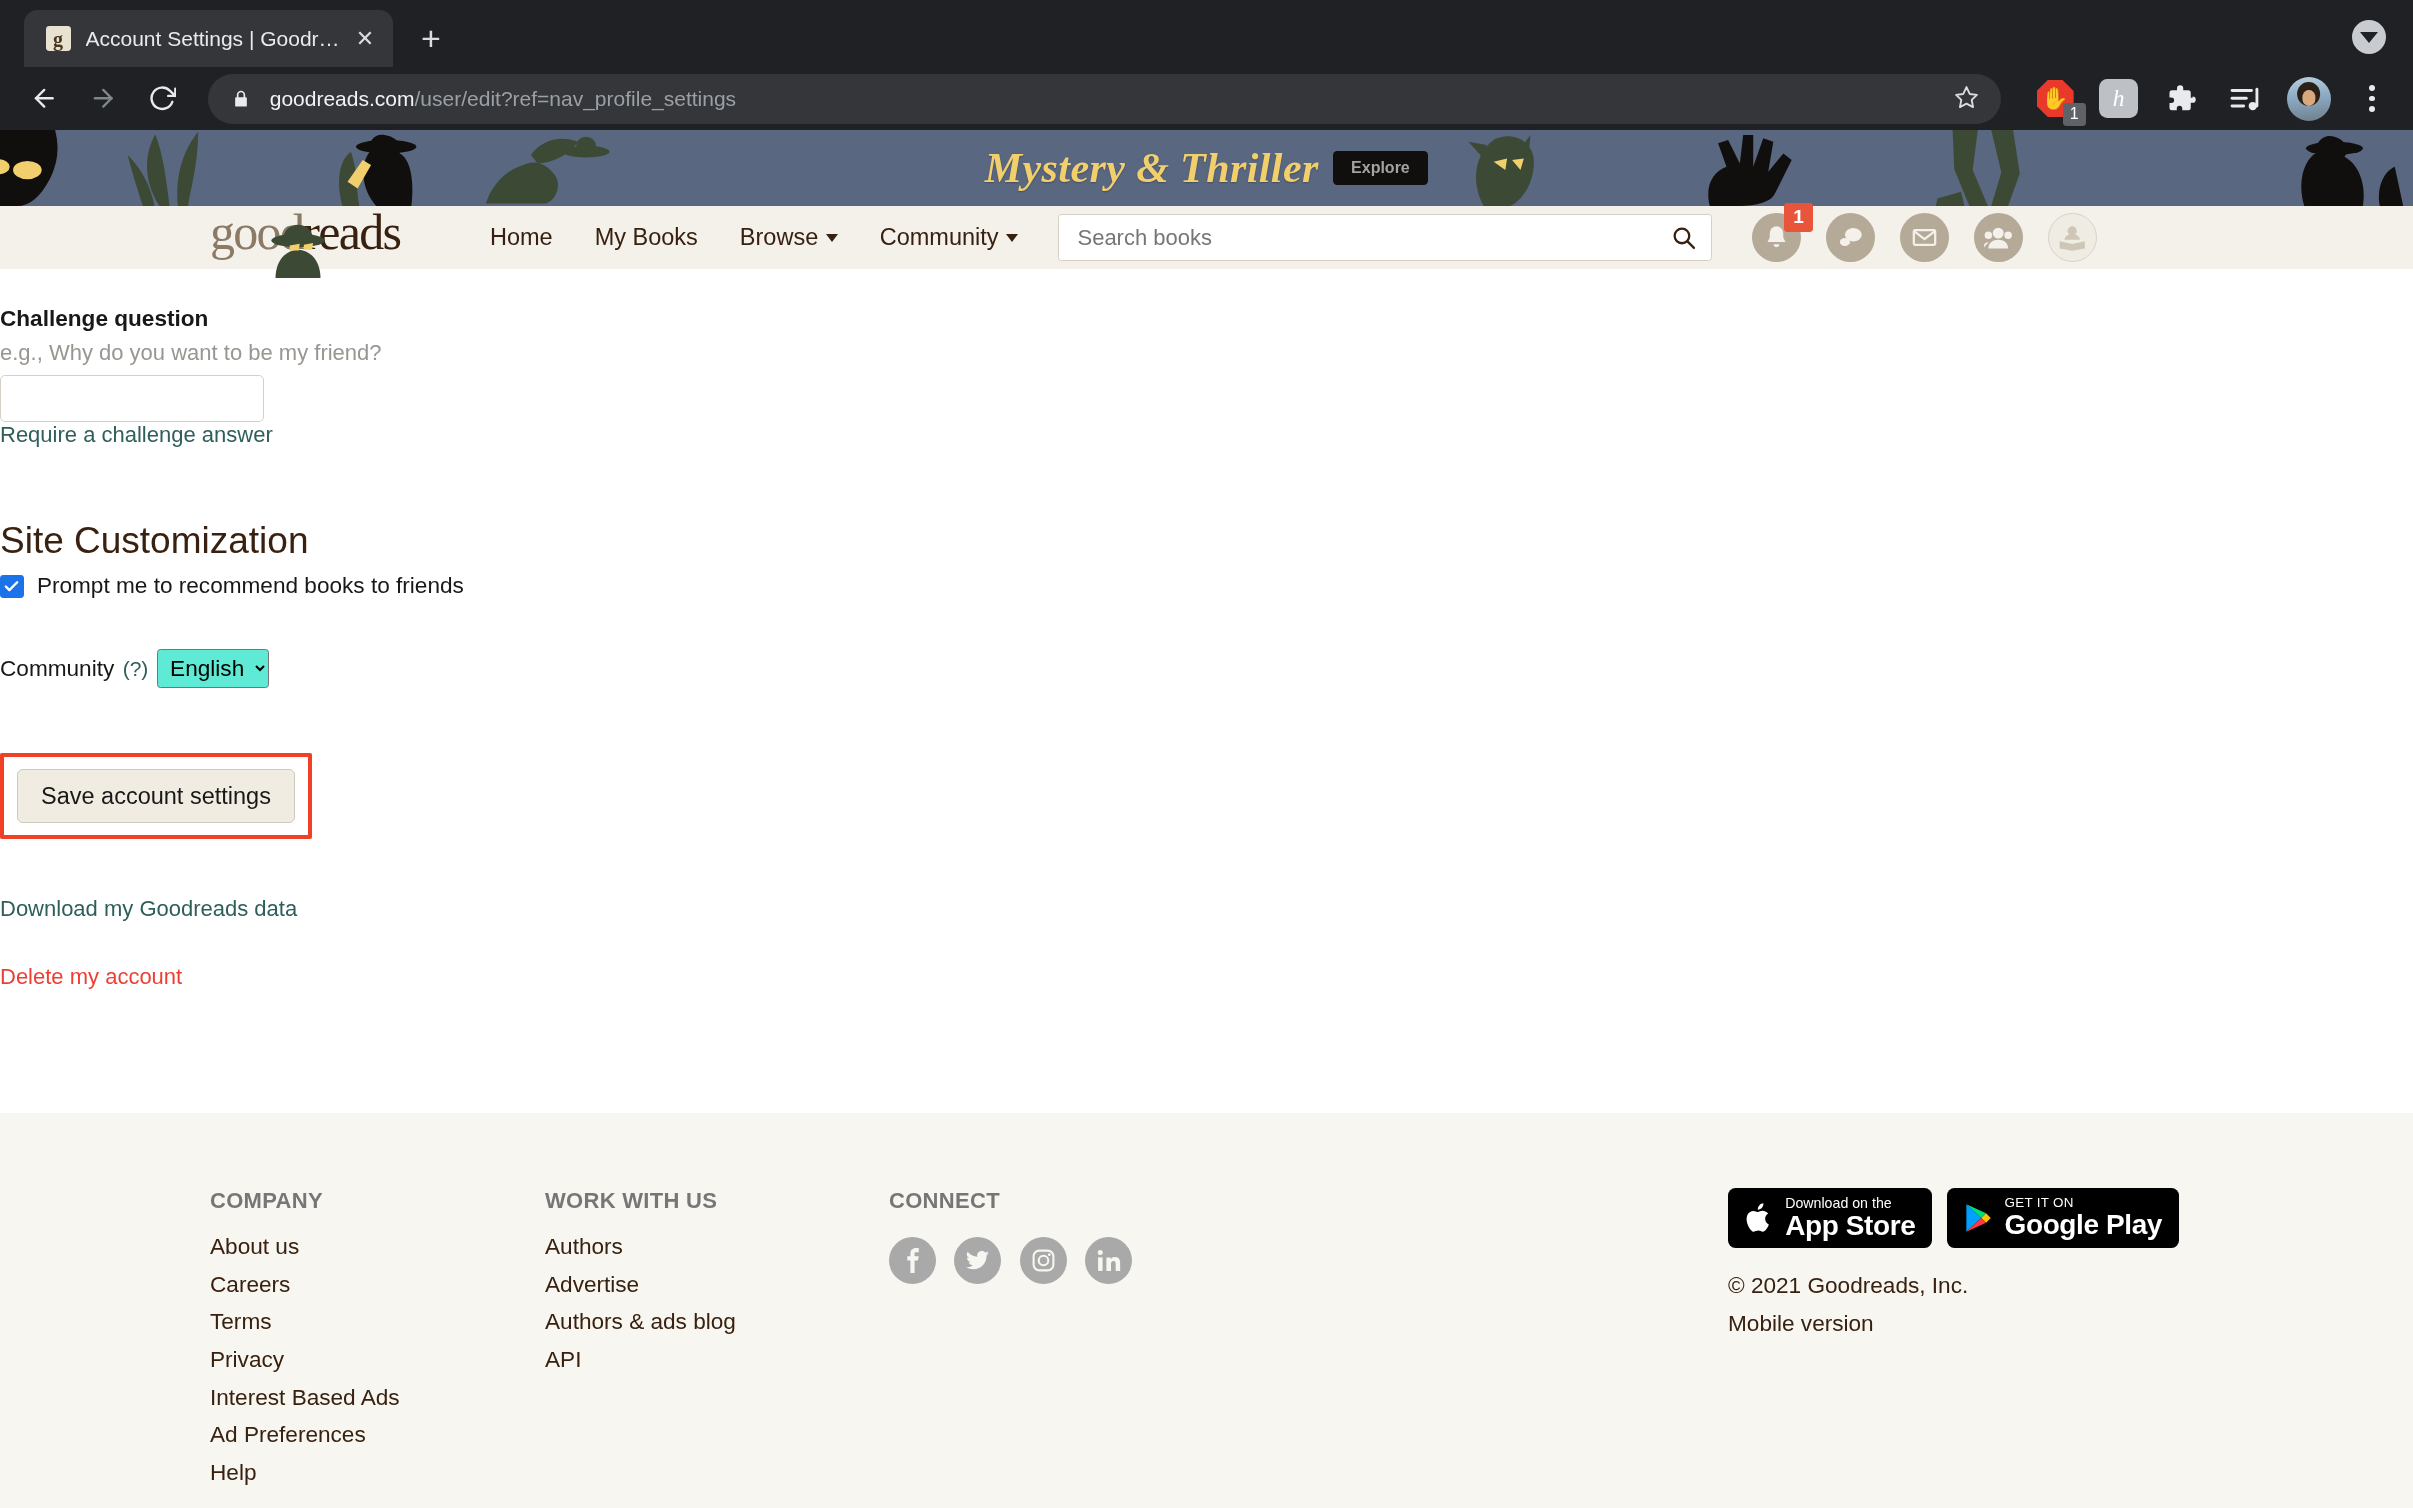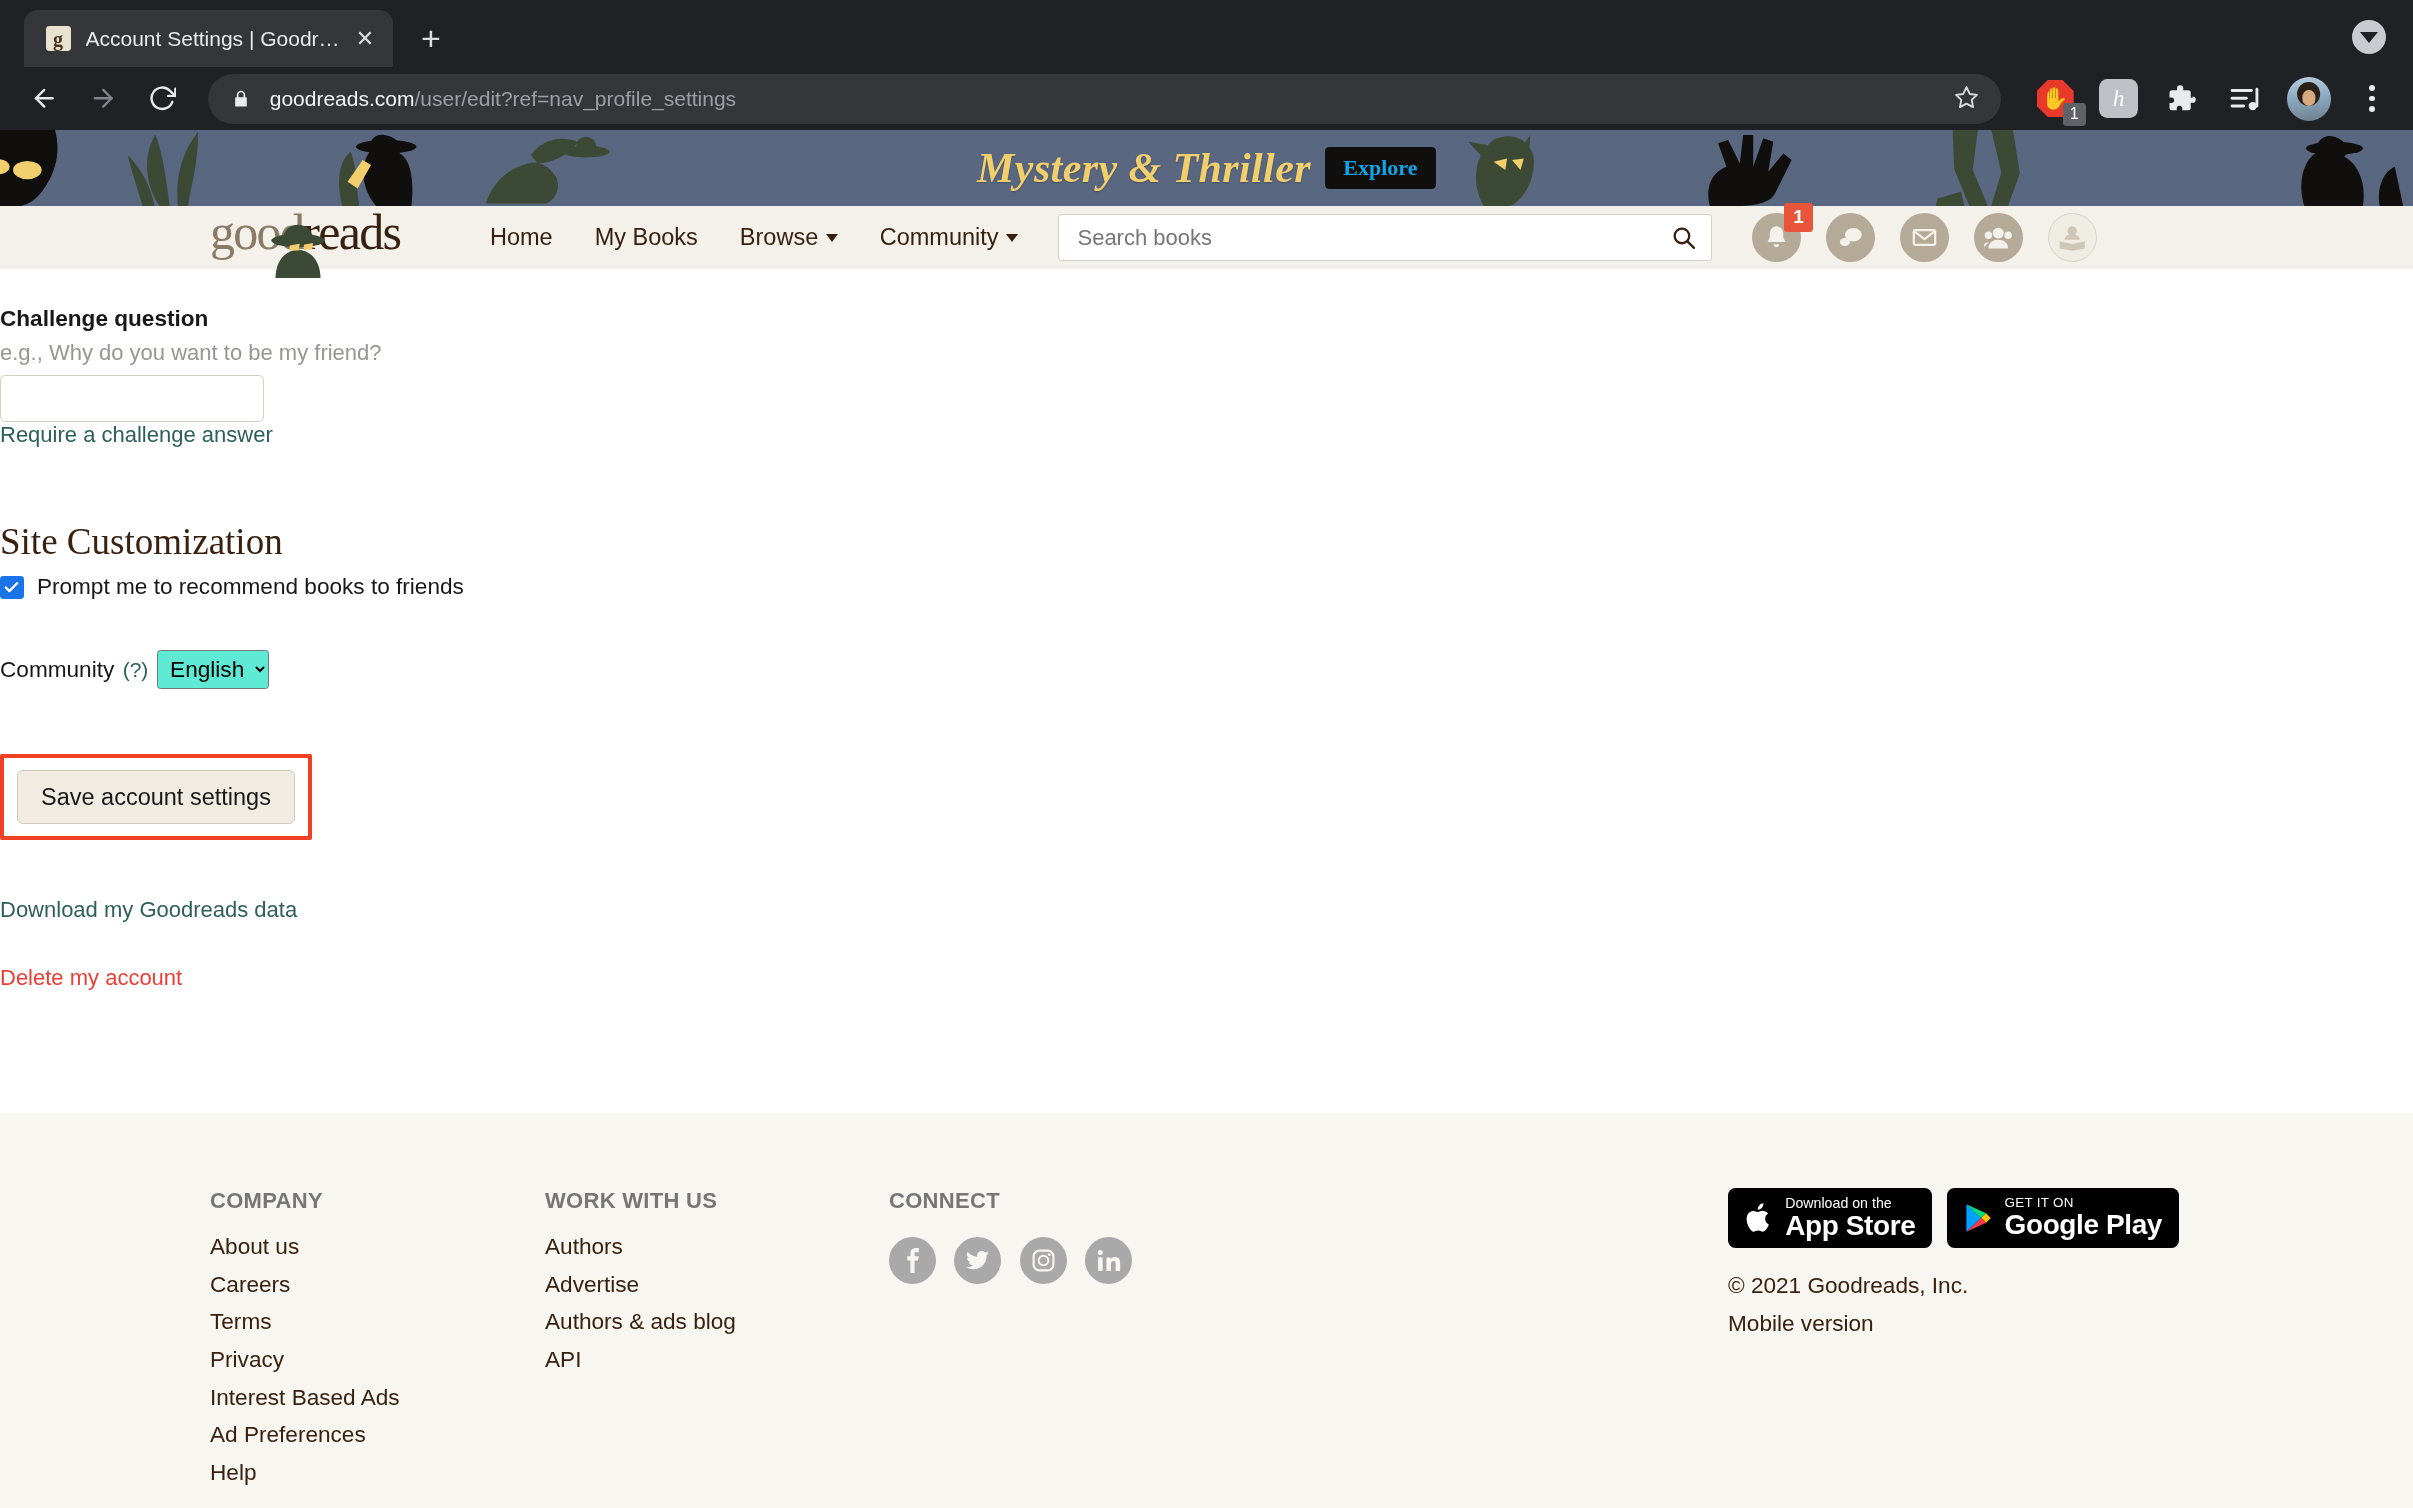--- a/index.html
+++ b/index.html
@@ -84,22 +84,22 @@
     height: 76px; background: #5a6780; position: relative; overflow: hidden;
     display: flex; align-items: center; justify-content: center; gap: 14px;
   }
   .ad-banner .sil { position: absolute; top: 0; height: 100%; }
   .ad-title {
     font-family: "Liberation Serif", serif; font-style: italic; font-weight: bold;
     font-size: 42px; color: #f2cf6d; position: relative; z-index: 4;
     letter-spacing: 0.4px; text-shadow: 0 0.8px 1.7px rgba(0,0,0,.25);
   }
   .ad-explore {
-    position: relative; z-index: 4; background: #100f0d; color: #0ea5e9;
-    font-family: Liberation Serif, serif; font-weight: bold; font-size: 22px;
+    position: relative; z-index: 4; background: #100f0d; color: #a3a3a3;
+    font-family: Liberation Sans, sans-serif; font-weight: bold; font-size: 16px;
     padding: 8.4px 18.4px; border-radius: 4.2px;
   }
 
   
   .gr-header {
     background: #f4f1ea; height: 63px; display: flex; align-items: center;
     padding-left: 210px; padding-right: 34px; position: relative;
   }
   .gr-logo { position: relative; width: 243px; height: 54px; flex: 0 0 auto; }
   .gr-logo .word {
@@ -139,21 +139,21 @@
   .page { background: #fff; padding-top: 37px; height: 844px; }
   .field-label { font-size: 22.6px; color: #181818; font-weight: bold; margin-bottom: 8.4px; }
   .field-hint { font-size: 22px; color: #999590; margin-bottom: 8.4px; }
   .text-input {
     width: 264px; height: 47px; border: 0.8px solid #d6d0c4; border-radius: 5px;
     background: #fff; display: block;
   }
   .link-green { color: #2e5f5b; font-size: 22px; text-decoration: none; display: inline-block; }
   .link-red { color: #ee3e34; font-size: 22px; text-decoration: none; display: inline-block; }
   .sec-title {
-    font-family: Liberation Serif, serif; font-size: 37px; color: #382110; margin-bottom: 11.7px;
+    font-family: Liberation Sans, sans-serif; font-size: 37px; color: #382110; margin-bottom: 11.7px;
   }
   .check-row { display: flex; align-items: center; gap: 13.4px; margin-bottom: 50px; }
   .chk {
     width: 23.5px; height: 23.5px; border-radius: 3.4px; background: #1a73e8;
     display: flex; align-items: center; justify-content: center; flex: 0 0 auto;
   }
   .chk svg { display: block; }
   .check-row .lbl { font-size: 22.6px; color: #181818; }
   .lang-row { display: flex; align-items: center; gap: 8.4px; margin-bottom: 65px; }
   .lang-row .lbl { font-size: 22.6px; color: #181818; }

